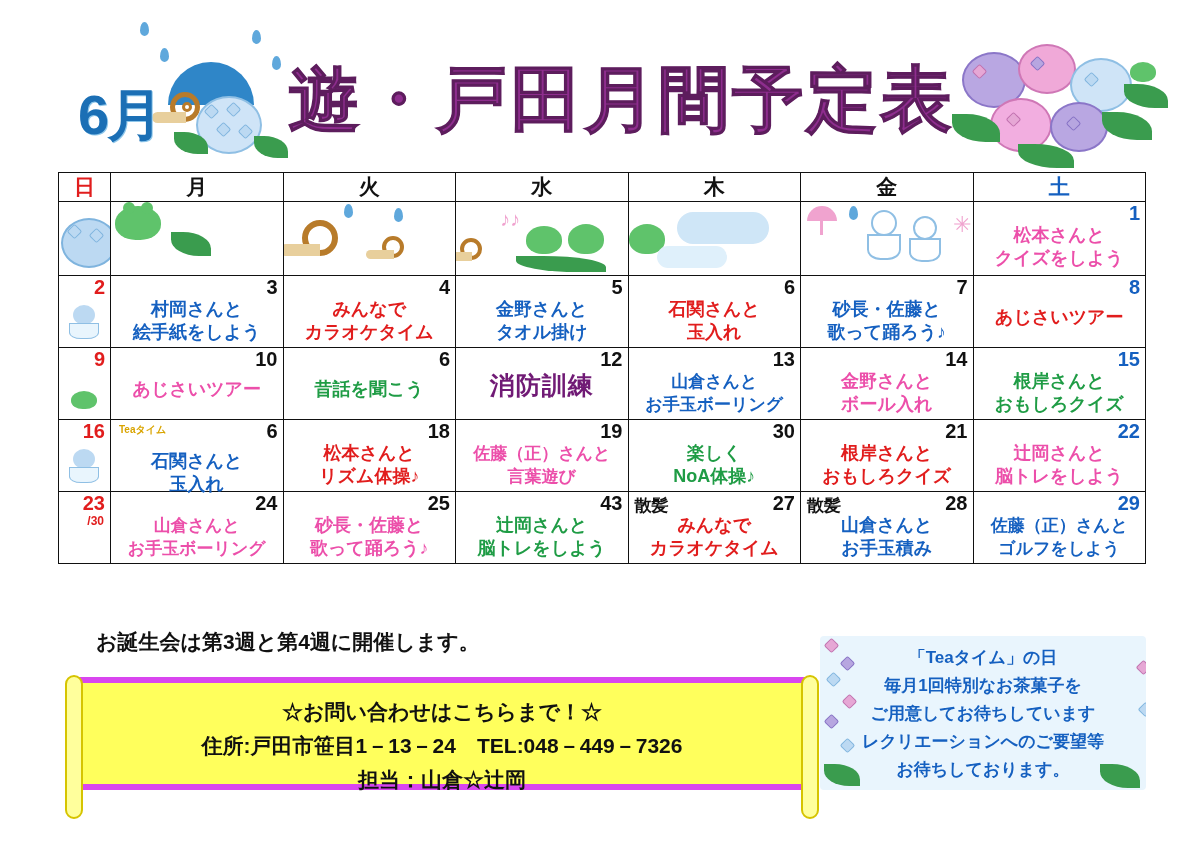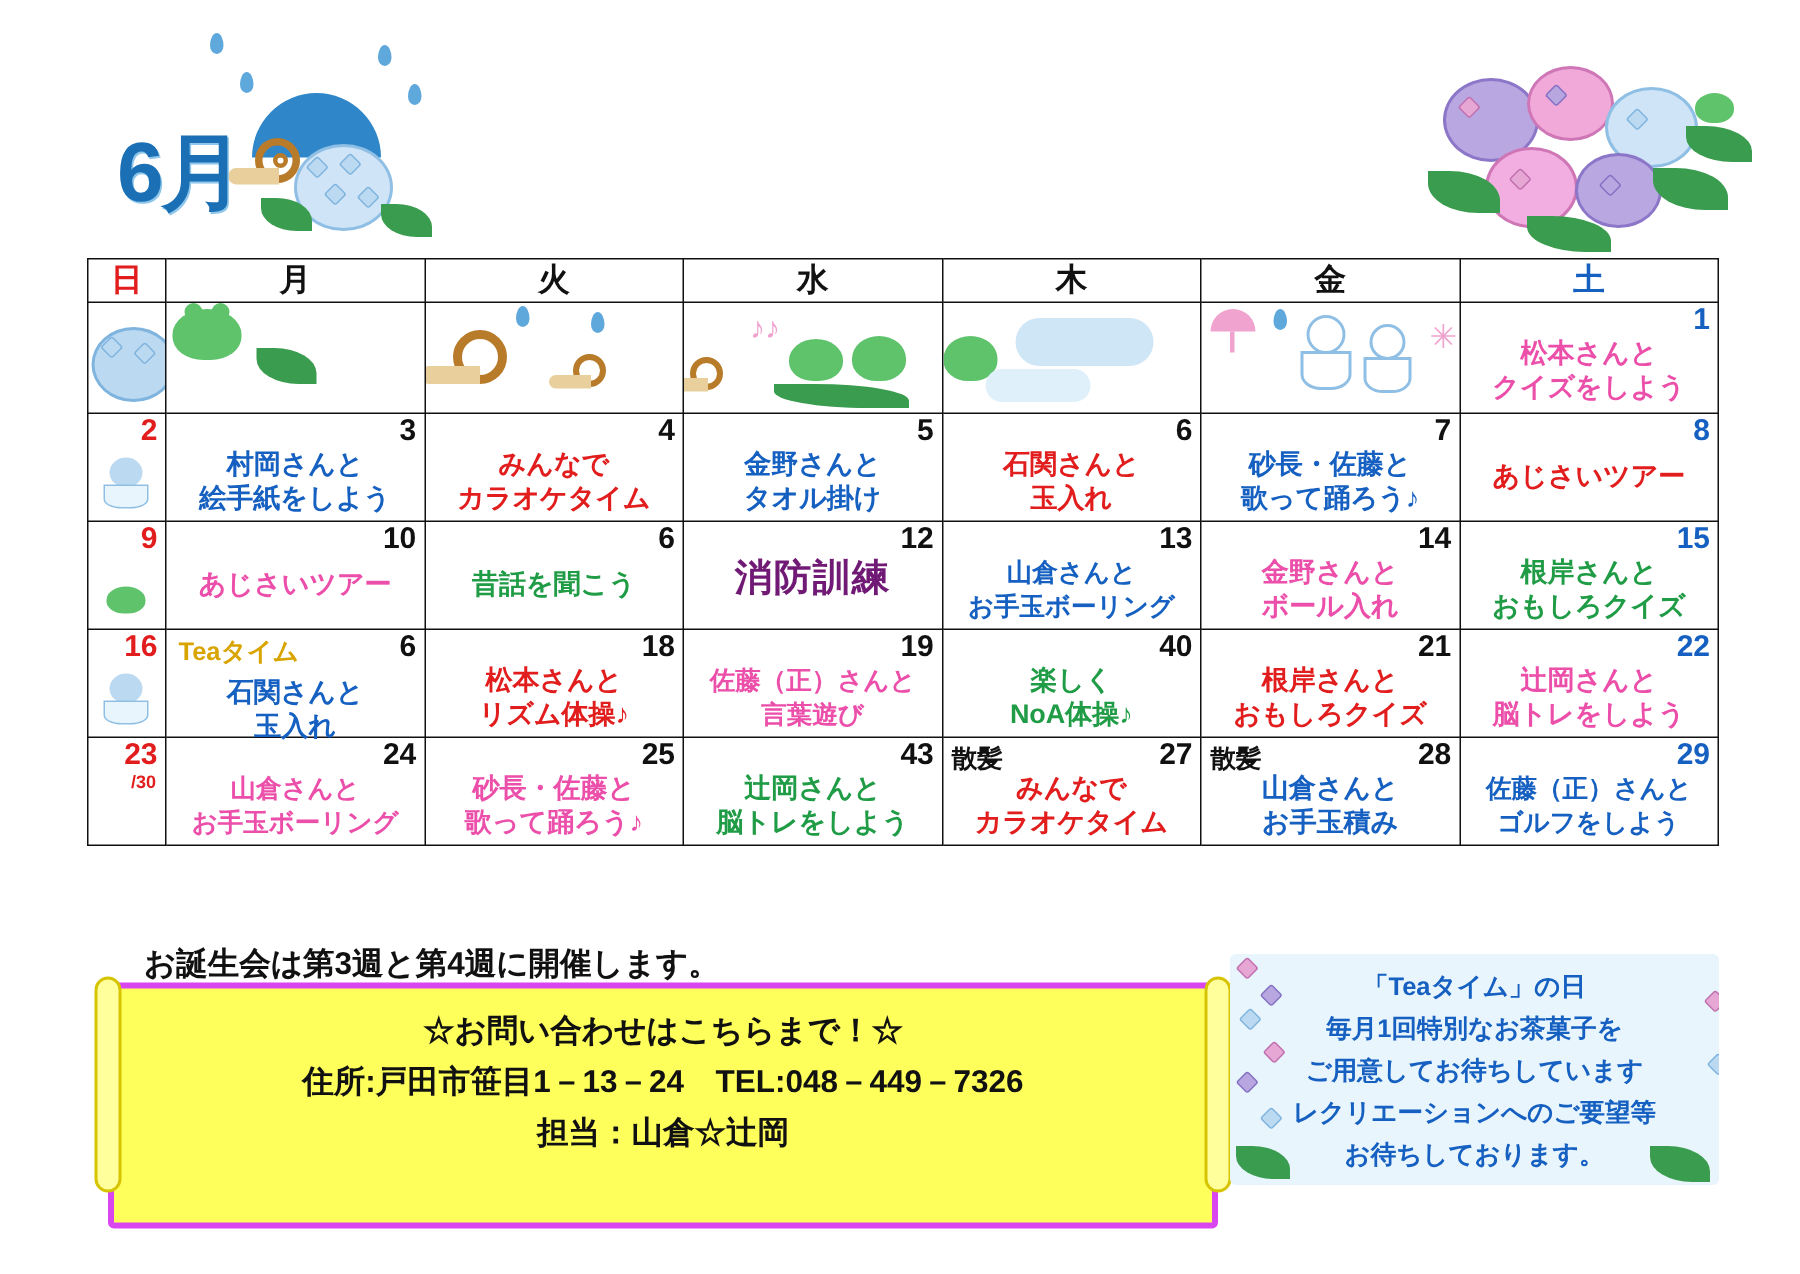--- a/index.html
+++ b/index.html
@@ -129,21 +129,21 @@
   .tag-left {
     position:absolute;
     top:2px; left:6px;
     font-size:17px;
     font-weight:bold;
     color:#111;
   }
   .tea-tag {
     position:absolute;
     top:3px; left:8px;
-    font-size:17px;
+    font-size:10px;
     font-weight:bold;
     color:#d9a400;
   }
 
   .event {
     position:absolute;
     left:0; right:0;
     top:22px;
     text-align:center;
     font-size:18px;
@@ -177,24 +177,24 @@
   
   #birthday-note {
     position:absolute;
     left:96px; top:628px;
     font-size:21px;
     color:#111;
     font-weight:bold;
   }
   #scroll-box {
     position:absolute;
-    left:72px; top:655px;
-    width:740px; height:164px;
+    left:72px; top:677px;
+    width:740px; height:113px;
     background:#ffff5c;
-    border:4px solid #d946ef;
+    border:6px solid #d946ef;
     border-radius:4px;
   }
   .scroll-roll {
     position:absolute;
     top:-8px;
     width:18px; height:144px;
     border:2px solid #d6c400;
     background:#ffff9c;
     border-radius:9px;
   }
@@ -263,20 +263,21 @@
     <div class="hydrangea" style="left:0;top:0;width:66px;height:58px;background:#cfe4f7;border:2px solid #8fbfe4;"></div>
     <div class="petal" style="left:10px;top:10px;"></div>
     <div class="petal" style="left:32px;top:8px;"></div>
     <div class="petal" style="left:22px;top:28px;"></div>
     <div class="petal" style="left:44px;top:30px;"></div>
     <div class="leaf" style="left:-22px;top:36px;width:34px;height:22px;"></div>
     <div class="leaf" style="left:58px;top:40px;width:34px;height:22px;"></div>
   </div>
 
   <div id="month-badge">6月</div>
+  <div id="title-main">遊・戸田月間予定表</div>
 
   <div class="deco" style="left:952px;top:40px;width:230px;height:130px;">
     <div class="hydrangea" style="left:10px;top:12px;width:64px;height:56px;background:#b9a7e2;border:2px solid #8b76c8;"></div>
     <div class="hydrangea" style="left:66px;top:4px;width:58px;height:50px;background:#f0a9d8;border:2px solid #cf77b6;"></div>
     <div class="hydrangea" style="left:118px;top:18px;width:62px;height:54px;background:#cfe4f7;border:2px solid #8fbfe4;"></div>
     <div class="hydrangea" style="left:38px;top:58px;width:62px;height:54px;background:#f2aee0;border:2px solid #cf77b6;"></div>
     <div class="hydrangea" style="left:98px;top:62px;width:58px;height:50px;background:#b9a7e2;border:2px solid #8b76c8;"></div>
     <div class="petal p2" style="left:22px;top:26px;"></div>
     <div class="petal p3" style="left:80px;top:18px;"></div>
     <div class="petal" style="left:134px;top:34px;"></div>
@@ -483,21 +484,21 @@
       <div class="daynum blk">18</div>
       <div class="event c-red">松本さんと
 リズム体操♪</div>
     </td>
     <td class="daycell">
       <div class="daynum blk">19</div>
       <div class="event c-pink" style="font-size:17px;">佐藤（正）さんと
 言葉遊び</div>
     </td>
     <td class="daycell">
-      <div class="daynum blk">40</div>
+      <div class="daynum blk">30</div>
       <div class="event c-green">楽しく
 NoA体操♪</div>
     </td>
     <td class="daycell">
       <div class="daynum blk">21</div>
       <div class="event c-red">根岸さんと
 おもしろクイズ</div>
     </td>
     <td class="daycell">
       <div class="daynum blue">22</div>

